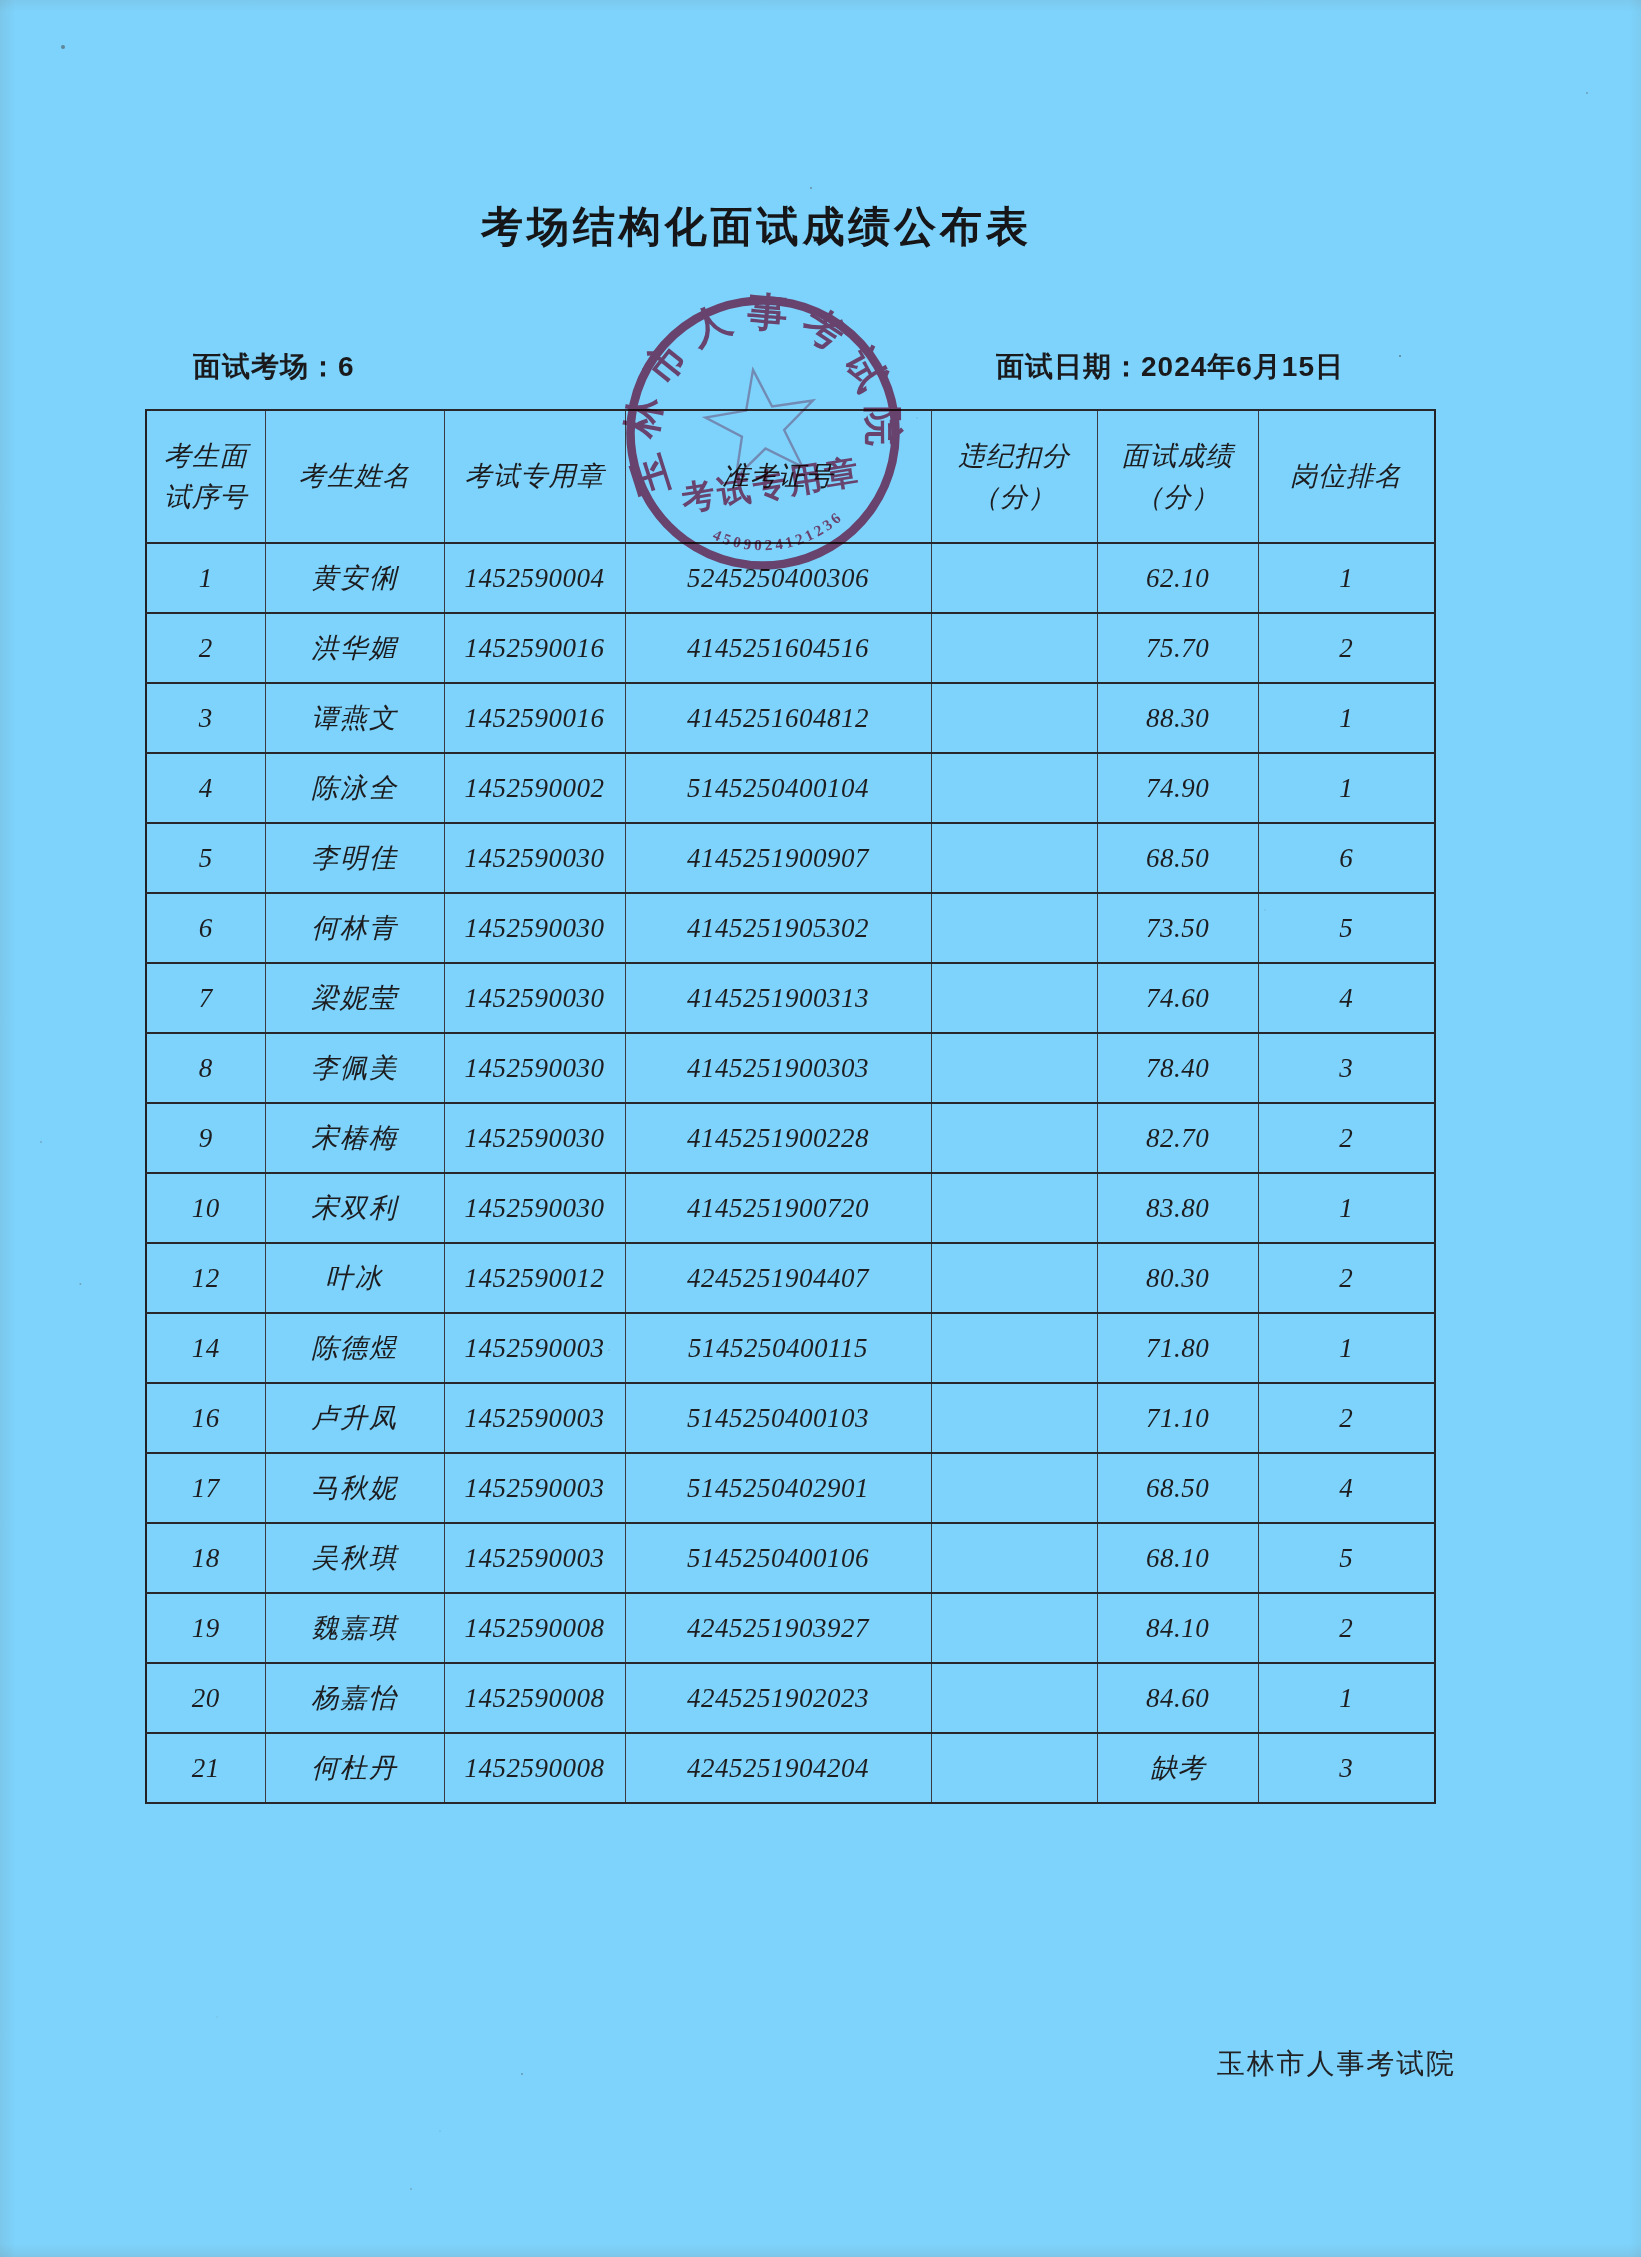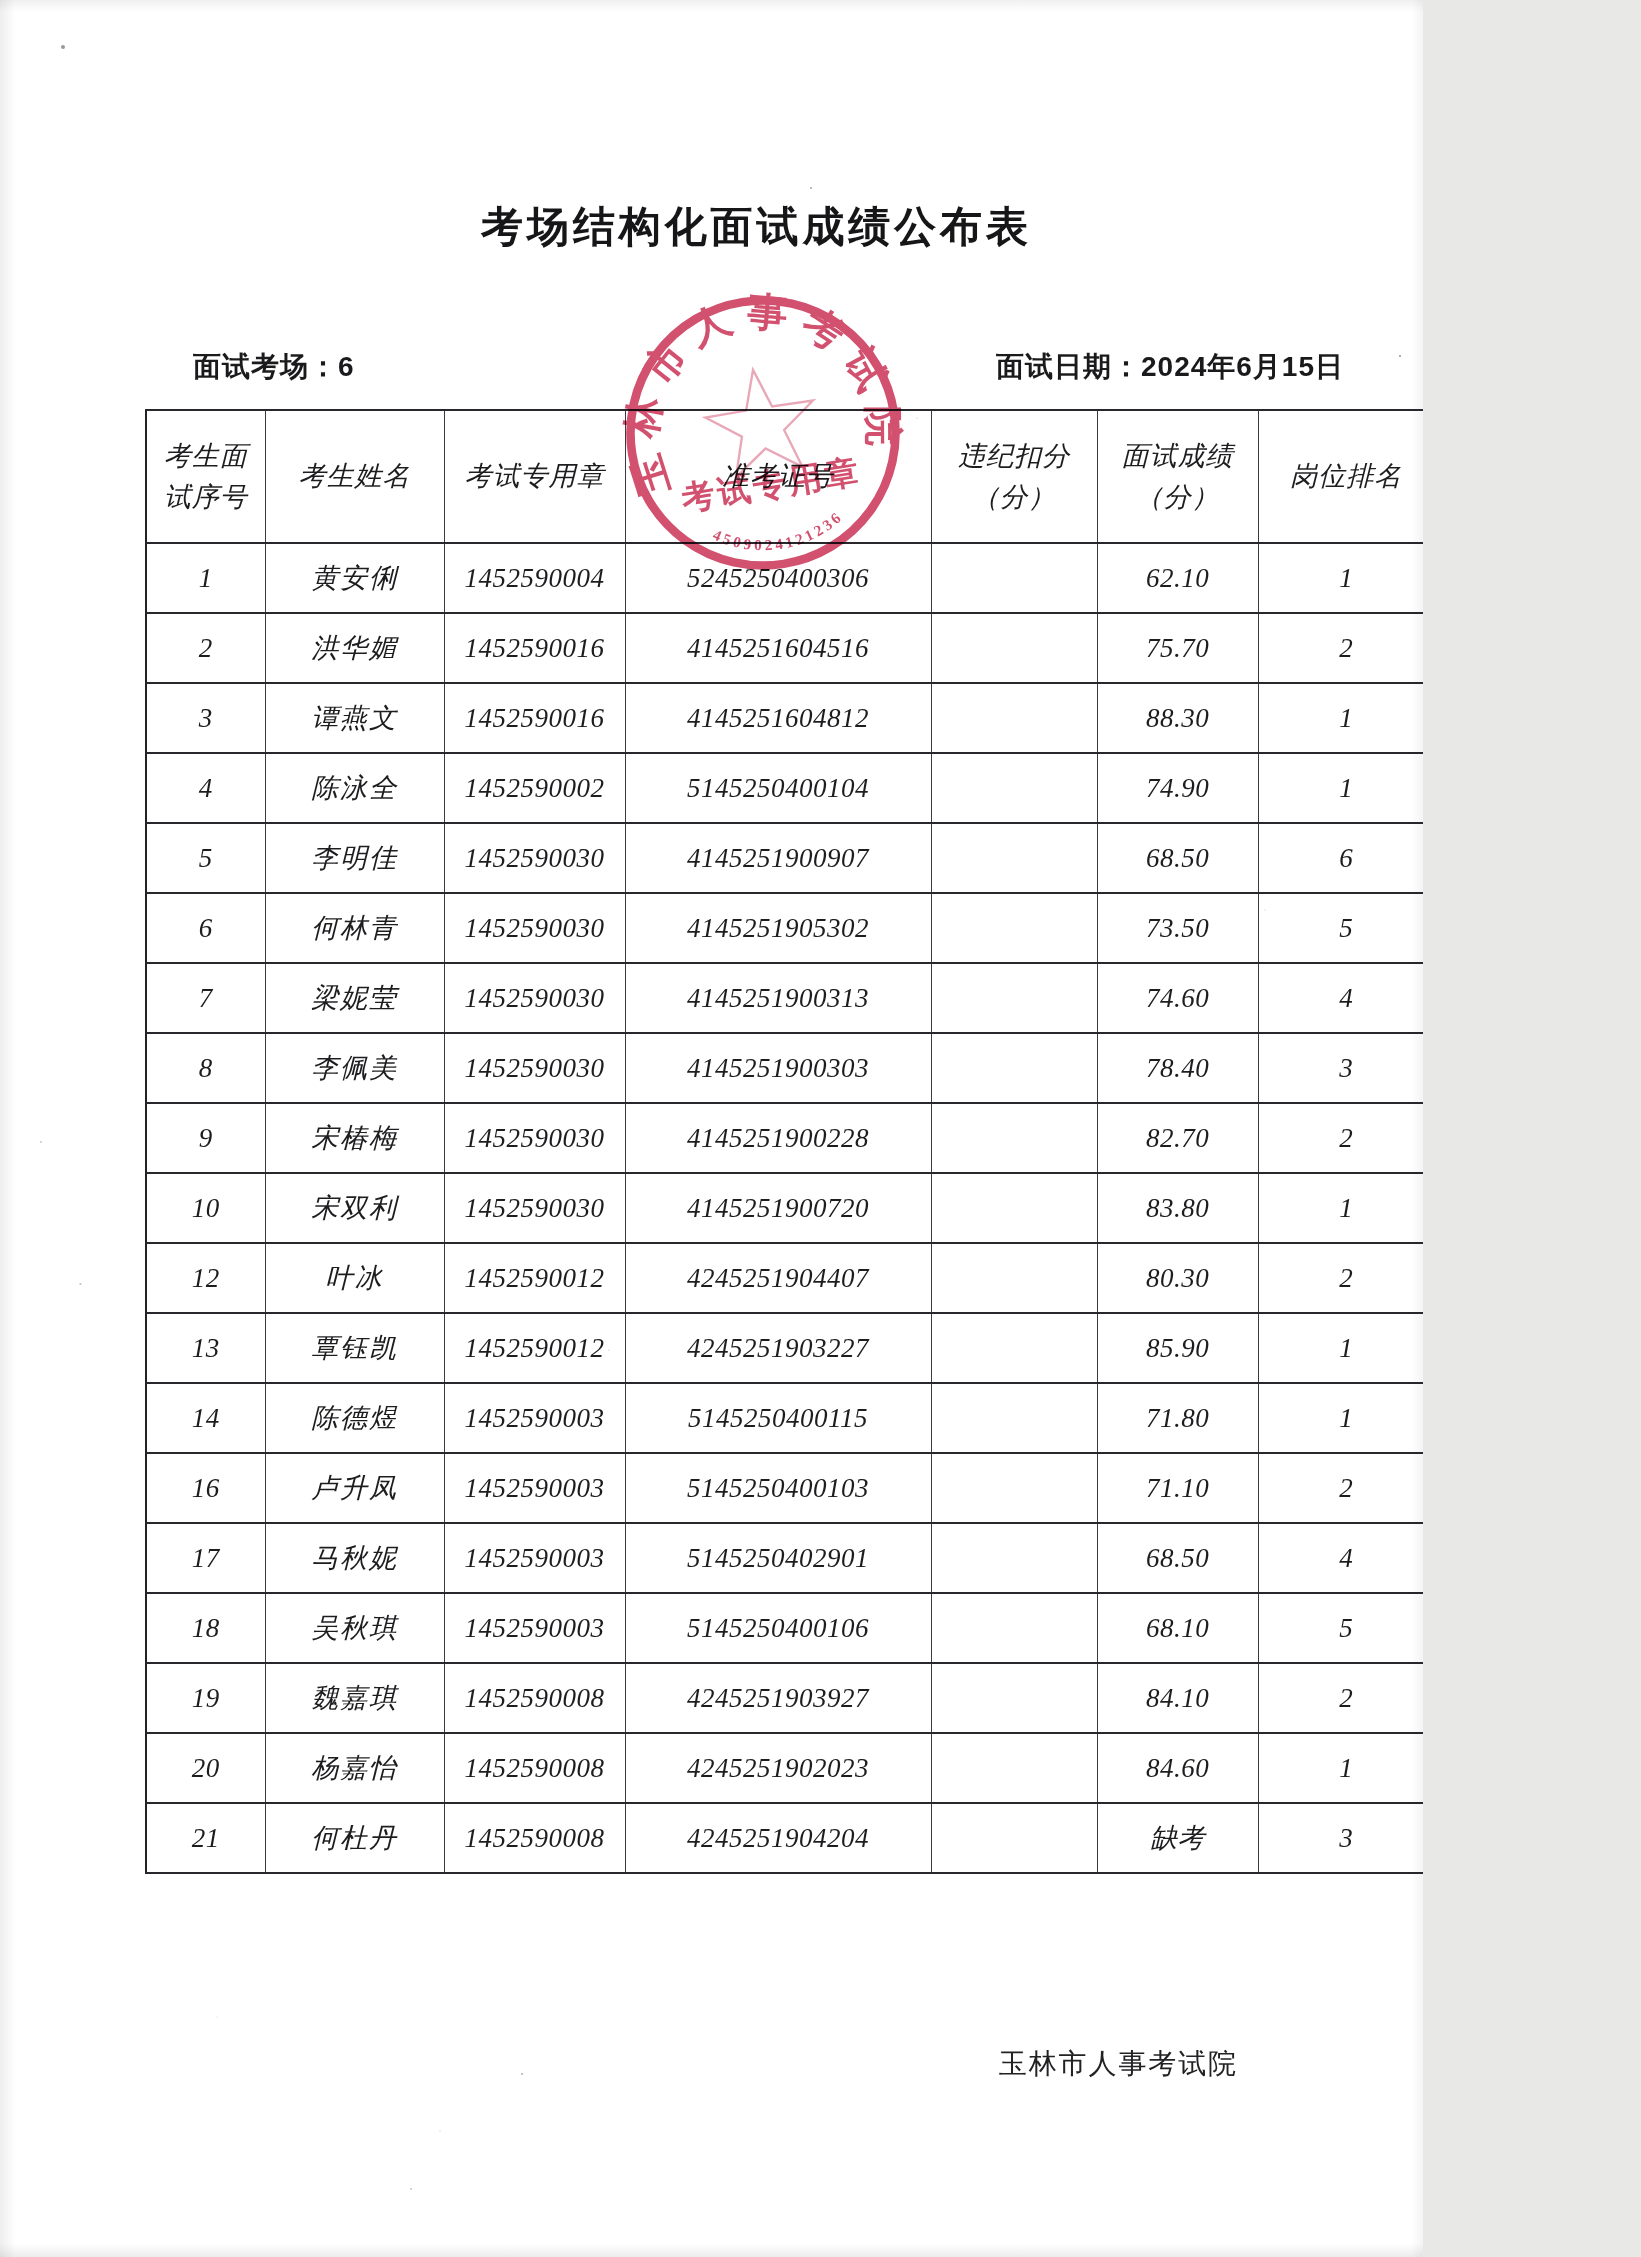--- a/index.html
+++ b/index.html
@@ -1,22 +1,22 @@
 <!DOCTYPE html>
 <html><head>
 <meta charset="utf-8">
 <style>
   * { margin:0; padding:0; box-sizing:border-box; }
   html,body { width:1641px; height:2257px; }
   body { background:#e8e8e6; }
 
   .page {
     position:relative;
-    width:1423px; height:2257px;
-    background:#ffffff;
+    width:1641px; height:2257px;
+    background:#7dd3fc;
     font-family:"Liberation Serif","DejaVu Serif",serif;
     color:#1d1d20;
     overflow:hidden;
   }
   
   .page::before {
     content:""; position:absolute; inset:0; pointer-events:none;
     background:
       linear-gradient(90deg,  rgba(110,110,110,.12), rgba(0,0,0,0) 15.4px),
       linear-gradient(270deg, rgba(110,110,110,.08), rgba(0,0,0,0) 11.6px),
@@ -255,29 +255,20 @@
         <tr>
       <td class="c-num">12</td>
       <td class="c-name">叶冰</td>
       <td class="c-num">1452590012</td>
       <td class="c-num">4245251904407</td>
       <td class="c-num"></td>
       <td class="c-num">80.30</td>
       <td class="c-num">2</td>
     </tr>
         <tr>
-      <td class="c-num">13</td>
-      <td class="c-name">覃钰凯</td>
-      <td class="c-num">1452590012</td>
-      <td class="c-num">4245251903227</td>
-      <td class="c-num"></td>
-      <td class="c-num">85.90</td>
-      <td class="c-num">1</td>
-    </tr>
-        <tr>
       <td class="c-num">14</td>
       <td class="c-name">陈德煜</td>
       <td class="c-num">1452590003</td>
       <td class="c-num">5145250400115</td>
       <td class="c-num"></td>
       <td class="c-num">71.80</td>
       <td class="c-num">1</td>
     </tr>
         <tr>
       <td class="c-num">16</td>

